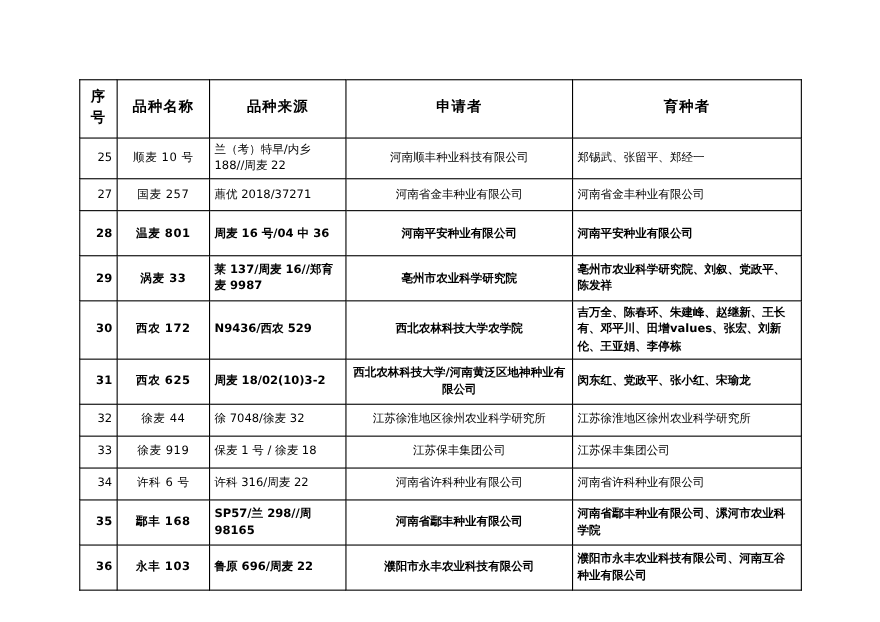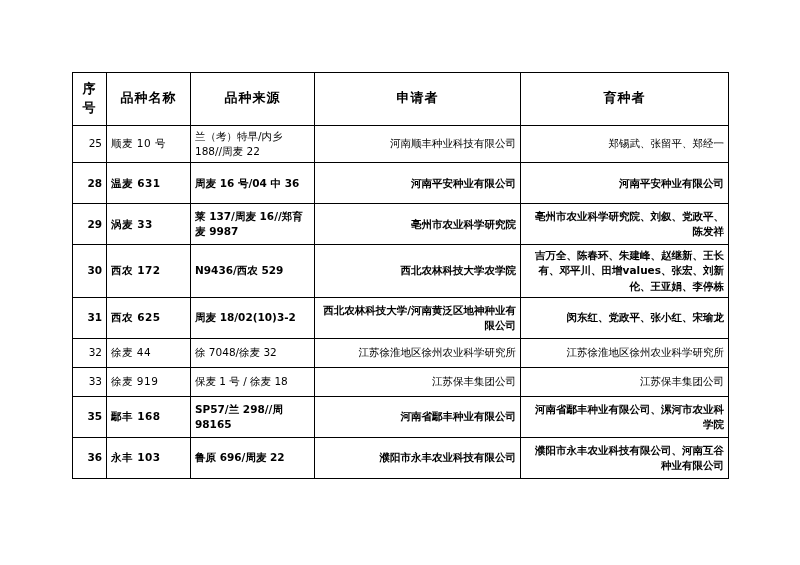--- a/index.html
+++ b/index.html
@@ -58,35 +58,35 @@
     letter-spacing: 0px;
     line-height: 1.15;
     padding-left: 2px;
     padding-right: 2px;
   }
   td.col-seq {
     text-align: right;
     font-size: 11px;
   }
   td.col-name {
-    text-align: left;
+    text-align: center;
     font-size: 11px;
     letter-spacing: 0.5px;
   }
   td.col-source {
     text-align: left;
     font-size: 10.5px;
   }
   td.col-applicant {
-    text-align: right;
+    text-align: center;
     font-size: 11px;
     padding-left: 8px;
   }
   td.col-breeder {
-    text-align: right;
+    text-align: left;
     font-size: 10.5px;
     padding-left: 8px;
   }
   .row-tall td { height: 34px; font-weight: bold; }
   .row-normal td { height: 22px; }
 </style>
 </head>
 <body>
 
 <div class="page">
@@ -112,23 +112,30 @@
         </tr>
       </thead>
       <tbody id="table-body">
           <tr class="row-normal">
             <td class="col-seq">25</td>
             <td class="col-name">顺麦 10 号</td>
             <td class="col-source">兰（考）特早/内乡 188//周麦 22</td>
             <td class="col-applicant">河南顺丰种业科技有限公司</td>
             <td class="col-breeder">郑锡武、张留平、郑经一</td>
           </tr>
+          <tr class="row-normal">
+            <td class="col-seq">27</td>
+            <td class="col-name">国麦 257</td>
+            <td class="col-source">薡优 2018/37271</td>
+            <td class="col-applicant">河南省金丰种业有限公司</td>
+            <td class="col-breeder">河南省金丰种业有限公司</td>
+          </tr>
           <tr class="row-tall">
             <td class="col-seq">28</td>
-            <td class="col-name">温麦 631</td>
+            <td class="col-name">温麦 801</td>
             <td class="col-source">周麦 16 号/04 中 36</td>
             <td class="col-applicant">河南平安种业有限公司</td>
             <td class="col-breeder">河南平安种业有限公司</td>
           </tr>
           <tr class="row-tall">
             <td class="col-seq">29</td>
             <td class="col-name">涡麦 33</td>
             <td class="col-source">莱 137/周麦 16//郑育麦 9987</td>
             <td class="col-applicant">亳州市农业科学研究院</td>
             <td class="col-breeder">亳州市农业科学研究院、刘叙、党政平、陈发祥</td>
@@ -154,20 +161,27 @@
             <td class="col-applicant">江苏徐淮地区徐州农业科学研究所</td>
             <td class="col-breeder">江苏徐淮地区徐州农业科学研究所</td>
           </tr>
           <tr class="row-normal">
             <td class="col-seq">33</td>
             <td class="col-name">徐麦 919</td>
             <td class="col-source">保麦 1 号 / 徐麦 18</td>
             <td class="col-applicant">江苏保丰集团公司</td>
             <td class="col-breeder">江苏保丰集团公司</td>
           </tr>
+          <tr class="row-normal">
+            <td class="col-seq">34</td>
+            <td class="col-name">许科 6 号</td>
+            <td class="col-source">许科 316/周麦 22</td>
+            <td class="col-applicant">河南省许科种业有限公司</td>
+            <td class="col-breeder">河南省许科种业有限公司</td>
+          </tr>
           <tr class="row-tall">
             <td class="col-seq">35</td>
             <td class="col-name">鄢丰 168</td>
             <td class="col-source">SP57/兰 298//周 98165</td>
             <td class="col-applicant">河南省鄢丰种业有限公司</td>
             <td class="col-breeder">河南省鄢丰种业有限公司、漯河市农业科学院</td>
           </tr>
           <tr class="row-tall">
             <td class="col-seq">36</td>
             <td class="col-name">永丰 103</td>

